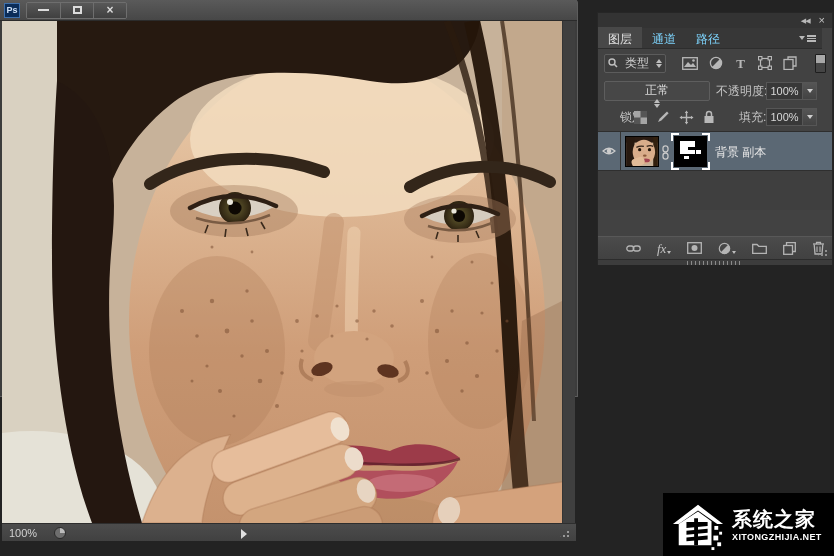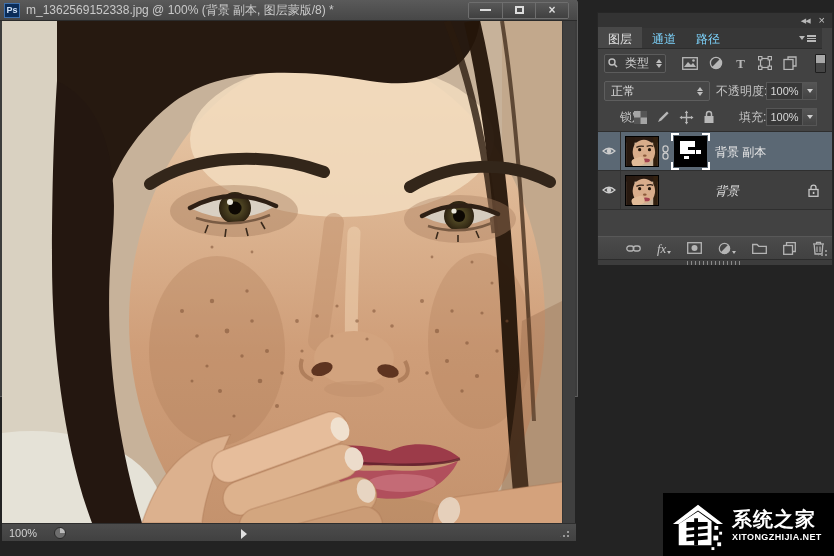--- a/index.html
+++ b/index.html
@@ -116,21 +116,21 @@
   .filter-icons { display:flex; align-items:center; gap:11px; margin-left:16px; }
   .filter-icons .ficon { cursor:pointer; display:flex; }
   .filter-toggle {
     margin-left:auto; width:11px; height:19px; border:1px solid #1e1e1e; border-radius:1px;
     background:linear-gradient(#a8a8a8 0 46%, #454545 46% 100%); cursor:pointer;
   }
 
   .blend-row { top:66px; height:24px; padding:0 6px; }
   .blend-select {
     width:106px; height:20px; background:#474747; border:1px solid #5e5e5e; border-radius:2px;
-    display:flex; align-items:center; padding:0 6px; cursor:pointer;
+    display:flex; align-items:center; padding:0 6px; cursor:pointer;flex-direction:column;
   }
   .blend-select .lbl { flex:1; font-size:12px; color:#d8d8d8; }
   .field-label { font-size:12px; color:#c4c4c4; }
   .opacity-label { position:absolute; left:118px; }
   .value-box {
     position:absolute; left:168px; width:37px; height:18px; background:#383838;
     border:1px solid #565656; color:#d8d8d8; font-size:11px;
     display:flex; align-items:center; justify-content:center; cursor:text;
   }
   .mini-drop {
@@ -211,21 +211,20 @@
   .wm-title { color:#fff; font-size:20px; font-weight:bold; line-height:1.1; letter-spacing:1px; }
   .wm-url { color:#fff; font-size:9px; font-weight:bold; letter-spacing:0.4px; margin-top:2px; }
 </style>
 </head>
 <body>
 
 <div class="doc-window">
 
   <div class="doc-titlebar">
     <span class="ps-badge">Ps</span>
-    <span class="doc-title">m_1362569152338.jpg @ 100% (背景 副本, 图层蒙版/8) *</span>
     <span class="win-controls">
       <span class="win-btn">
           <span class="glyph-min"></span>
         </span>
       <span class="win-btn">
           <span class="glyph-max"></span>
         </span>
       <span class="win-btn">
           <span class="glyph-close">×</span>
         </span>
@@ -534,41 +533,20 @@
           <rect x="9" y="19" width="5" height="3" fill="#fff"></rect>
         </svg>
         <span class="sel-corner tl"></span>
         <span class="sel-corner tr"></span>
         <span class="sel-corner bl"></span>
         <span class="sel-corner br"></span>
       </span>
       <span class="layer-name">背景 副本</span>
     </div>
 
-    <div class="layer-row">
-      <span class="eye-cell">
-        <svg width="14" height="10" viewBox="0 0 14 10">
-            <path d="M1,5 Q7,-0.5 13,5 Q7,10.5 1,5 Z" fill="none" stroke="#cccccc" stroke-width="1.2"></path>
-            <circle cx="7" cy="5" r="2.3" fill="#cccccc"></circle>
-          </svg>
-      </span>
-      <span class="thumb">
-        <svg width="32" height="29" viewBox="0 0 34 31">
-            <use href="#miniface"></use>
-          </svg>
-      </span>
-      <span class="layer-name italic">背景</span>
-      <span class="layer-lock">
-        <svg width="11" height="13" viewBox="0 0 11 13">
-            <rect x="1" y="5.5" width="9" height="6.8" fill="none" stroke="#c6c6c6" stroke-width="1.3"></rect>
-            <path d="M3,5.5 V3.6 a2.5,2.5 0 0 1 5,0 V5.5" fill="none" stroke="#c6c6c6" stroke-width="1.3"></path>
-            <rect x="4.8" y="7.8" width="1.6" height="2.2" fill="#c6c6c6"></rect>
-          </svg>
-      </span>
-    </div>
   </div>
 
   <div class="panel-bottombar">
     <span class="pb-icons">
       <span class="bicon">
         <svg width="15" height="9" viewBox="0 0 15 9">
             <rect x="0.8" y="2" width="7" height="5" rx="2.5" fill="none" stroke="#b4b4b4" stroke-width="1.3"></rect>
             <rect x="7.2" y="2" width="7" height="5" rx="2.5" fill="none" stroke="#b4b4b4" stroke-width="1.3"></rect>
           </svg>
       </span>

